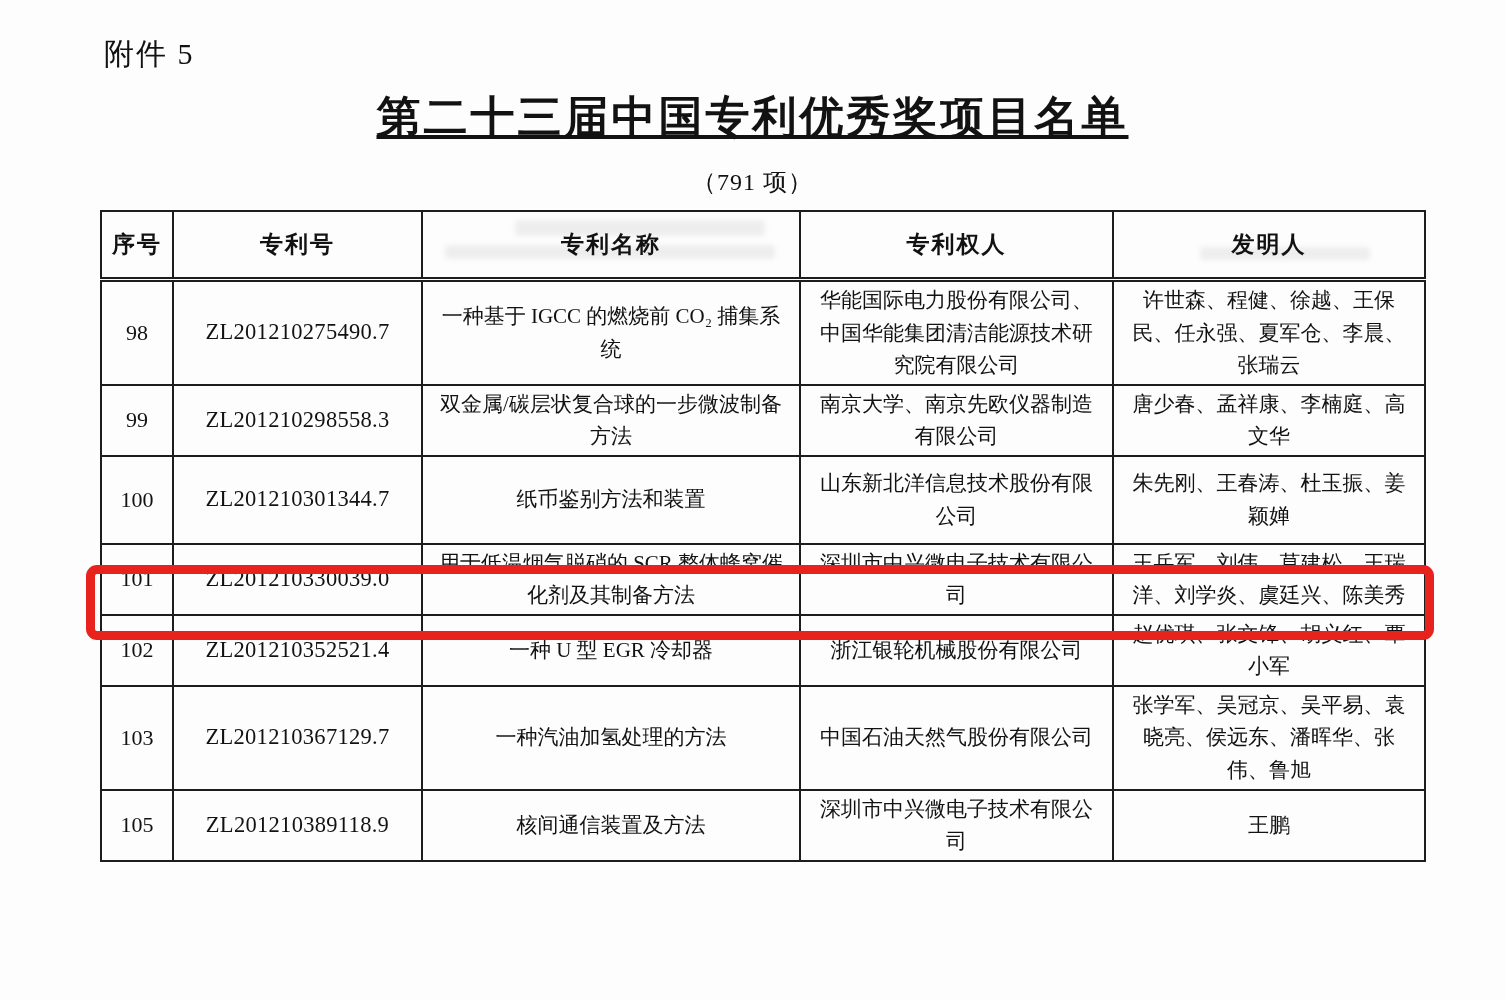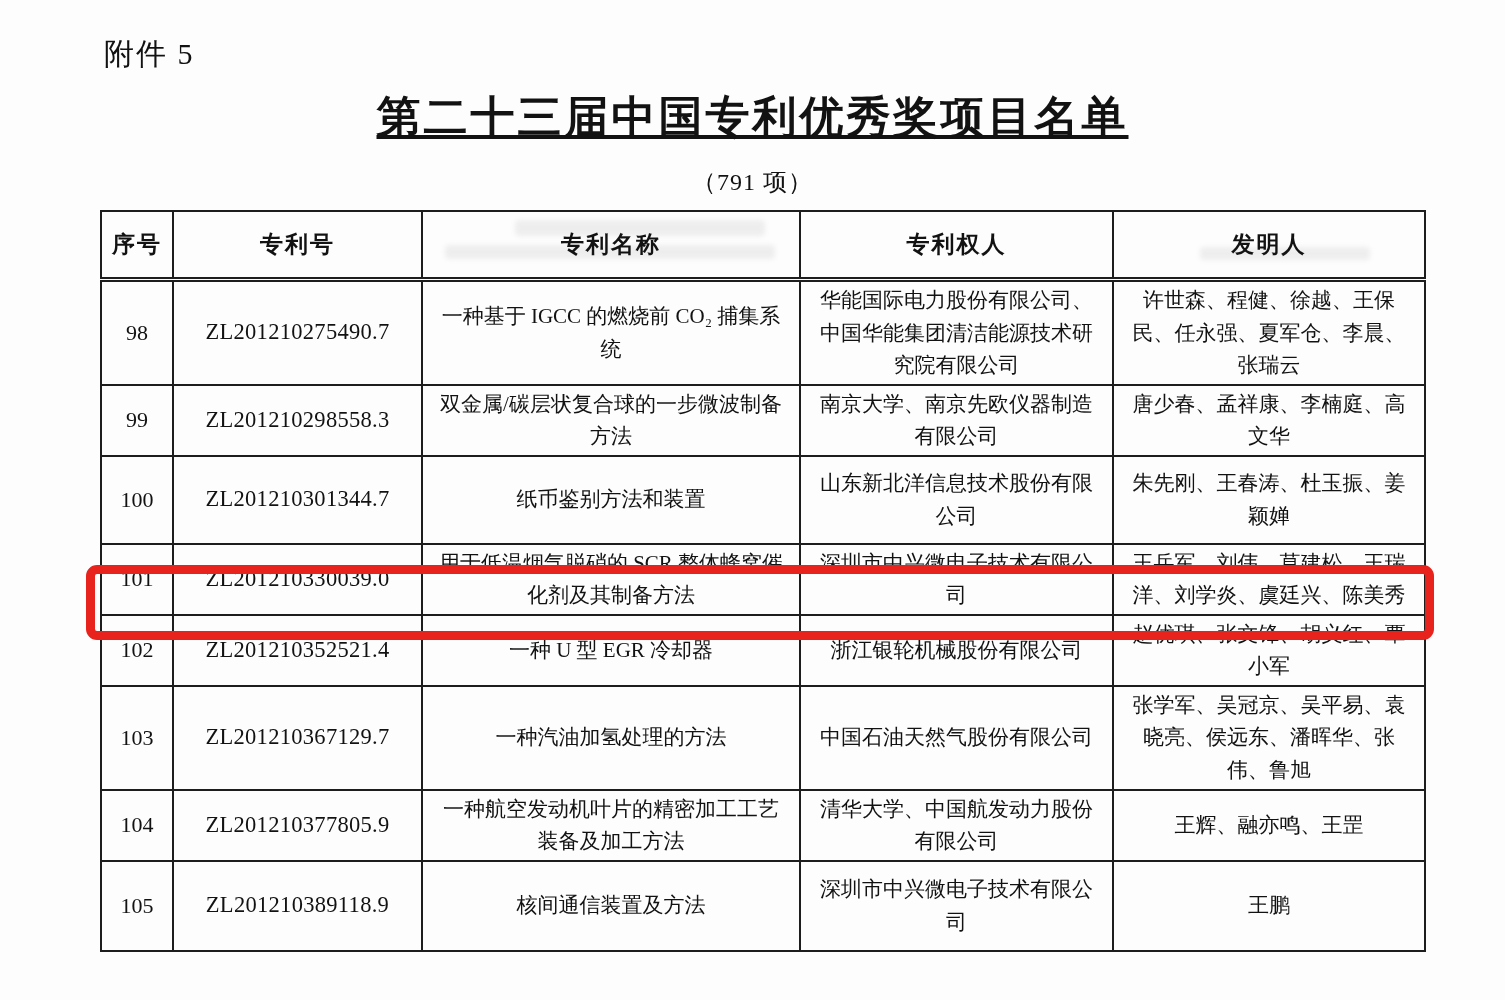--- a/index.html
+++ b/index.html
@@ -148,27 +148,20 @@
     <td class="c-inv">赵优琪、张文锋、胡义红、覃小军</td>
   </tr>
         <tr>
     <td class="c-no">103</td>
     <td class="c-pat">ZL201210367129.7</td>
     <td class="c-name">一种汽油加氢处理的方法</td>
     <td class="c-owner">中国石油天然气股份有限公司</td>
     <td class="c-inv">张学军、吴冠京、吴平易、袁晓亮、侯远东、潘晖华、张伟、鲁旭</td>
   </tr>
         <tr>
-    <td class="c-no">104</td>
-    <td class="c-pat">ZL201210377805.9</td>
-    <td class="c-name">一种航空发动机叶片的精密加工工艺装备及加工方法</td>
-    <td class="c-owner">清华大学、中国航发动力股份有限公司</td>
-    <td class="c-inv">王辉、融亦鸣、王罡</td>
-  </tr>
-        <tr>
     <td class="c-no">105</td>
     <td class="c-pat">ZL201210389118.9</td>
     <td class="c-name">核间通信装置及方法</td>
     <td class="c-owner">深圳市中兴微电子技术有限公司</td>
     <td class="c-inv">王鹏</td>
   </tr>
       </tbody>
   </table>
 
   <div class="highlight-box" style="border-color: rgb(232, 35, 29);"></div>

